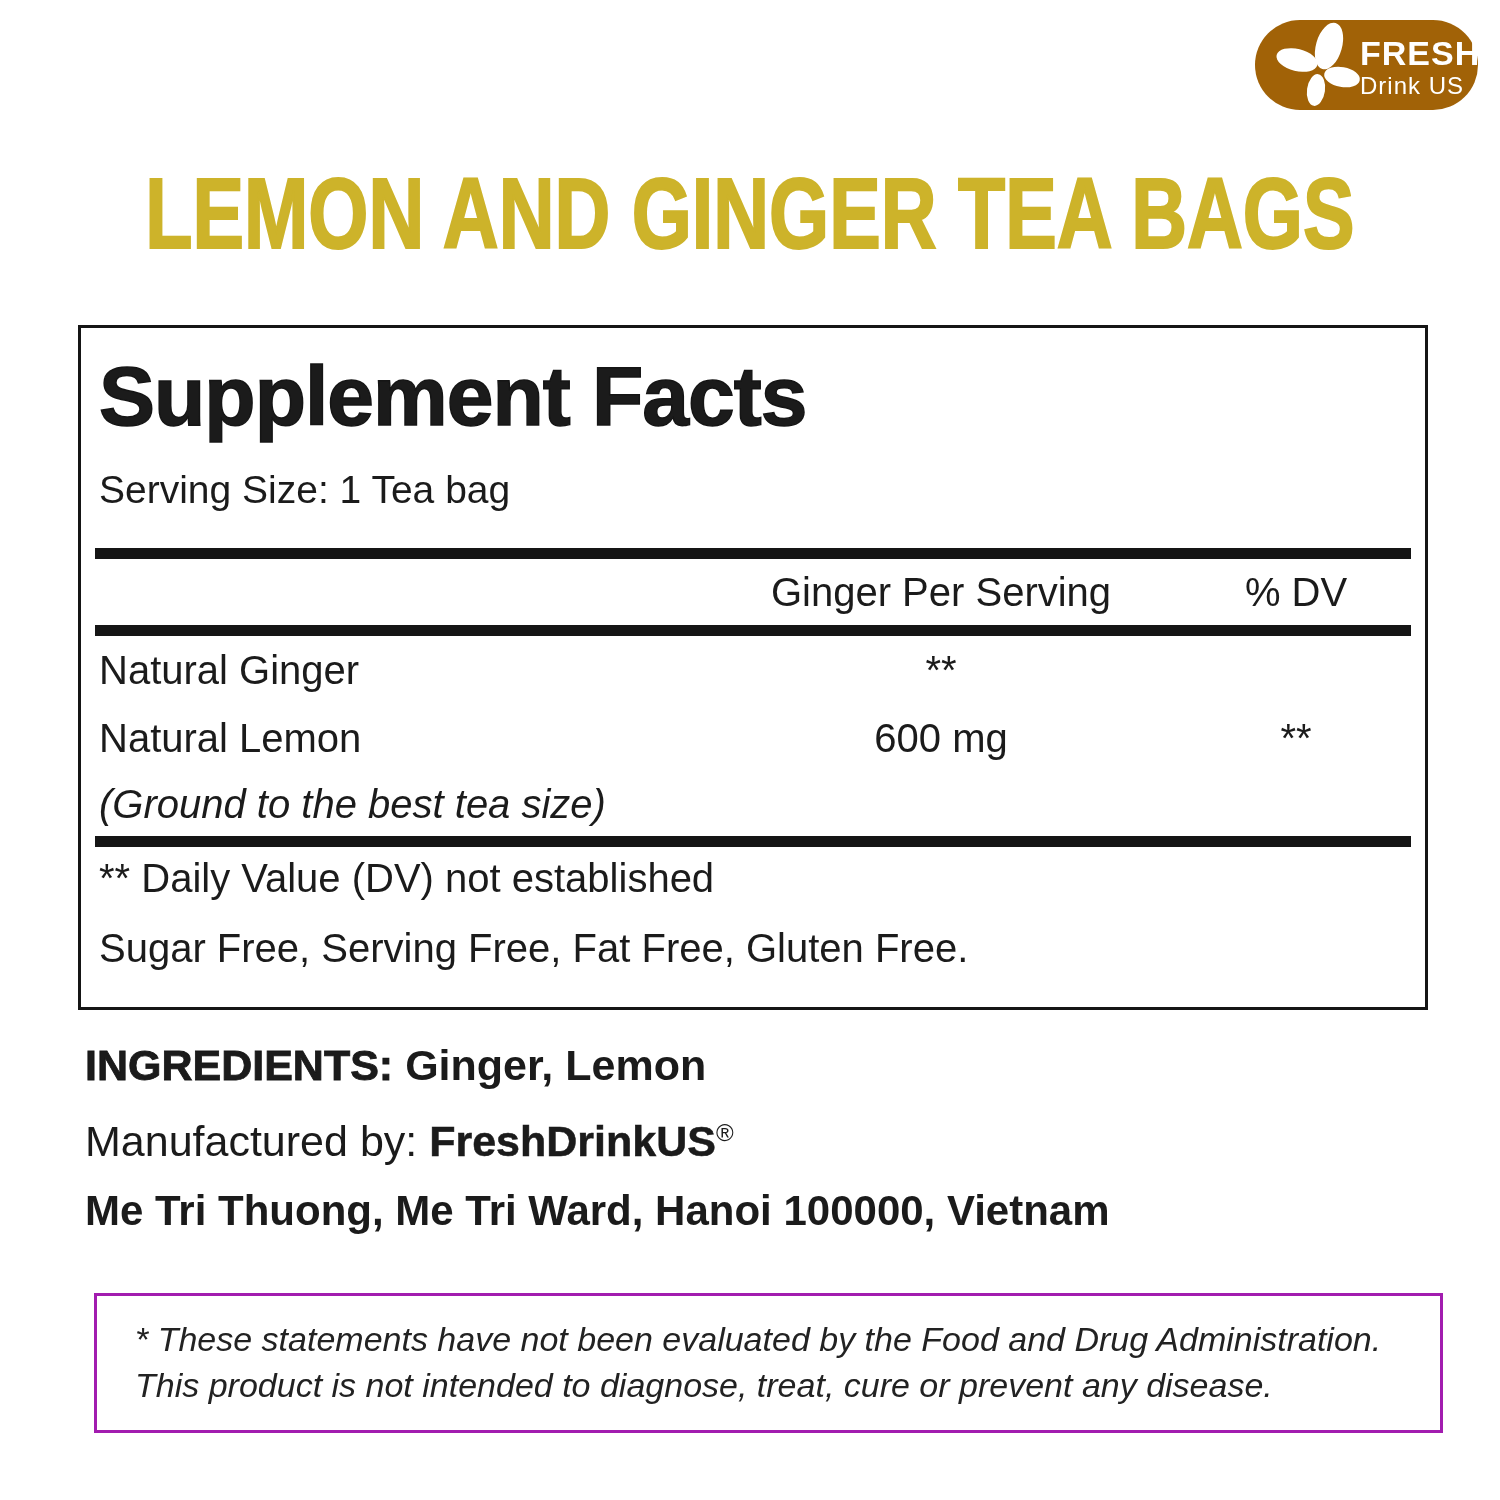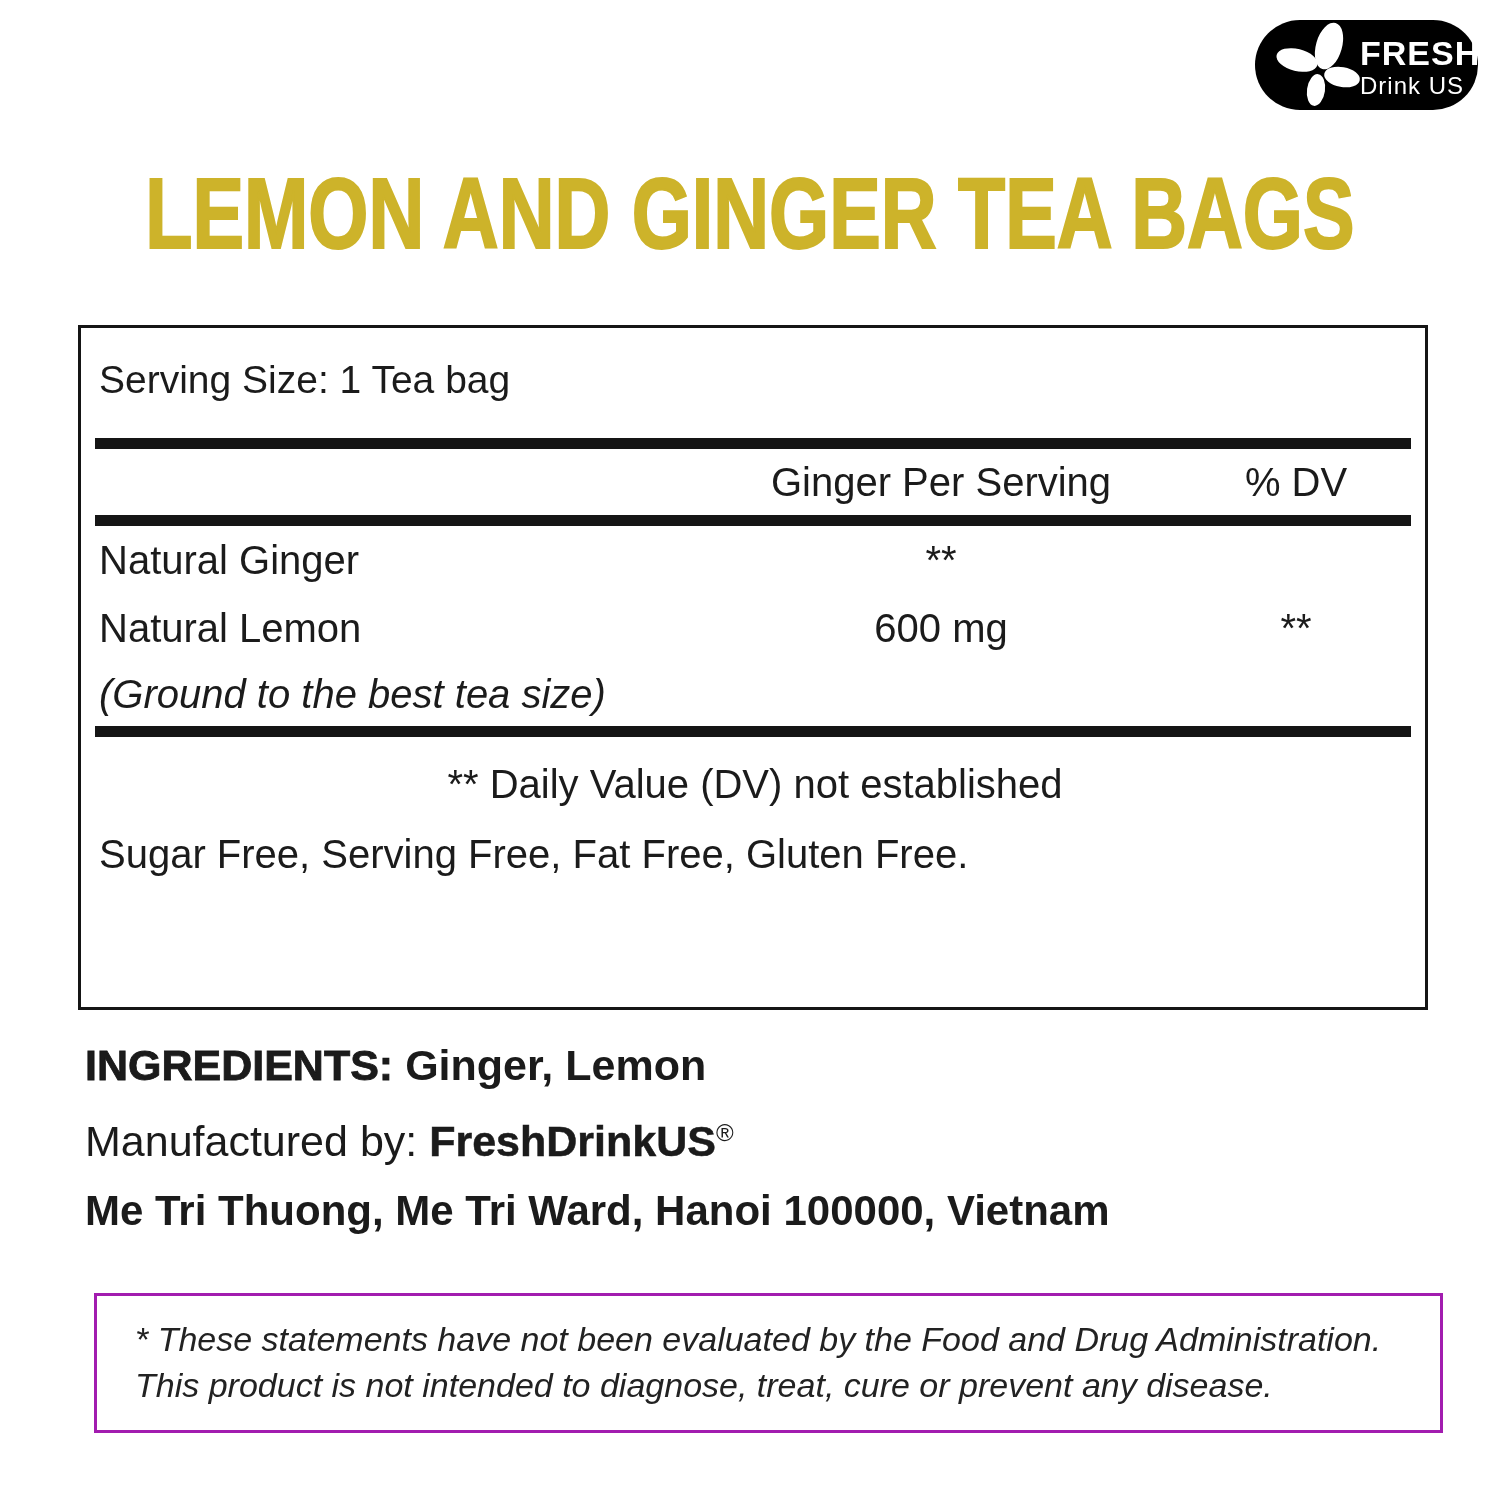--- a/index.html
+++ b/index.html
@@ -9,21 +9,21 @@
     font-family: "Liberation Sans", sans-serif;
     color: #1b1b1b;
     overflow: hidden;
   }
 
   
   .logo-pill {
     position: absolute;
     left: 1255px; top: 20px;
     width: 223px; height: 90px;
-    background: #000000;
+    background: #a16207;
     border-radius: 45px;
     display: flex;
     align-items: center;
   }
   .logo-leaves { position: absolute; left: 14px; top: 0; }
   .logo-text { position: absolute; left: 105px; top: 16px; line-height: 1; }
   .logo-brand-top {
     color: #ffffff; font-size: 34px; font-weight: bold; letter-spacing: 1px;
     display: block;
   }
@@ -89,21 +89,21 @@
 
   .facts-header-row { height: 66px; font-size: 40px; }
   .facts-row { height: 68px; font-size: 40px; }
   .row-name { padding-left: 4px; }
   .facts-note {
     height: 64px;
     display: flex; align-items: center;
     font-size: 40px; font-style: italic;
     padding-left: 4px;
   }
-  .footnote-1 { margin-top: 24px; font-size: 40px; line-height: 46px; padding-left: 4px; text-align: center; }
+  .footnote-1 { margin-top: 8px; font-size: 40px; line-height: 46px; padding-left: 4px; }
   .footnote-2 { margin-top: 24px; font-size: 40px; line-height: 46px; padding-left: 4px; }
 
   
   .ingredients-line {
     position: absolute; left: 85px; top: 1040px;
     font-size: 43px; line-height: 50px;
   }
   .ingredients-label { font-weight: bold; -webkit-text-stroke: 0.8px #151515; }
   .ingredients-value { font-weight: bold; }
 
@@ -149,20 +149,21 @@
     <span class="logo-brand-top">FRESH</span>
     <span class="logo-brand-bottom">Drink US</span>
   </div>
 </div>
 
 <h1 class="page-title">
   <span class="squeeze">LEMON AND GINGER TEA BAGS</span>
 </h1>
 
 <div class="facts-box">
+  <div class="facts-heading">Supplement Facts</div>
 
   <div class="serving-size">Serving Size: 1 Tea bag</div>
 
   <div class="thick-bar bar-1"></div>
 
   <div class="facts-grid facts-header-row">
     <div></div>
     <div class="col-amount">Ginger Per Serving</div>
     <div class="col-dv">% DV</div>
   </div>

